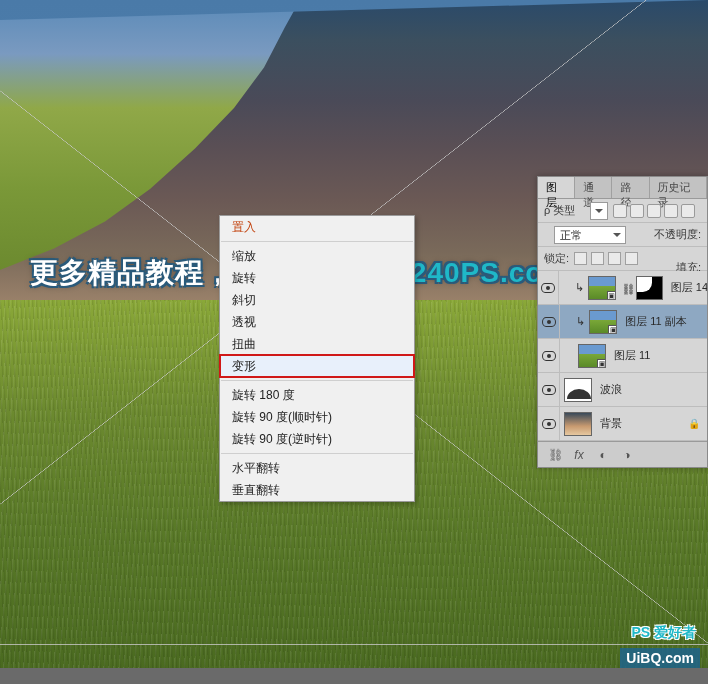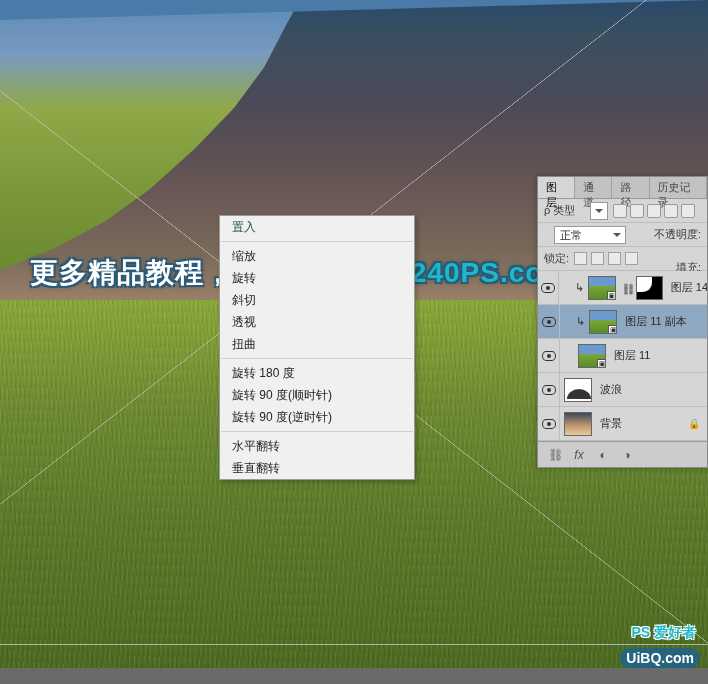--- a/index.html
+++ b/index.html
@@ -49,31 +49,31 @@
     text-shadow: 2px 2px 0 #2a5a7a, -2px -2px 0 #2a5a7a, 2px -2px 0 #2a5a7a, -2px 2px 0 #2a5a7a,
                  0 0 6px rgba(0,0,0,0.5);
   }
   .watermark-top .url { color: #1fb8c8; margin-left: 6px; }
   .watermark-ps {
     position: absolute; right: 12px; bottom: 42px; font-size: 14px; font-weight: 900;
     color: #1fb8c8; text-shadow: 1px 1px 0 #fff, -1px -1px 0 #fff, 1px -1px 0 #fff, -1px 1px 0 #fff;
   }
   .watermark-uibq {
     position: absolute; right: 8px; bottom: 16px; font-size: 14px; font-weight: 700;
-    color: #fff; background: rgba(30,100,140,0.85); padding: 2px 6px; border-radius: 10px;
+    color: #fff; background: rgba(30,100,140,0.85); padding: 2px 6px; border-radius: 0;
   }
 
   
   .context-menu {
     position: absolute; left: 219px; top: 215px; width: 196px;
     background: #f0f0f0; border: 1px solid #9a9a9a; box-shadow: 2px 2px 5px rgba(0,0,0,0.25);
     font-size: 12px; color: #222;
   }
   .cm-item { height: 22px; line-height: 22px; padding: 0 12px; white-space: nowrap; }
-  .cm-item.disabled { color: #14532d; }
+  .cm-item.disabled { color: #c2410c; }
   .cm-sep { height: 1px; background: #cfcfcf; margin: 3px 1px; }
   .cm-highlight { background: #e8f0fb; outline: 2px solid #d01818; outline-offset: -1px; }
 
   
   .panel {
     position: absolute; left: 537px; top: 176px; width: 171px; height: 292px;
     background: #d6d6d6; border: 1px solid #8a8a8a; box-shadow: 0 0 6px rgba(0,0,0,0.3);
     font-size: 11px; color: #2a2a2a;
   }
   .panel-tabs { display: flex; height: 22px; background: #c2c2c2; border-bottom: 1px solid #9a9a9a; }
@@ -130,20 +130,21 @@
 <div class="watermark-uibq" data-interactable="false">UiBQ.com</div>
 
 <div class="context-menu" data-interactable="false" id="ctxmenu">
     <div class="cm-item disabled" data-interactable="false">置入</div>
     <div class="cm-sep" data-interactable="false"></div>
     <div class="cm-item" data-interactable="true">缩放</div>
     <div class="cm-item" data-interactable="true">旋转</div>
     <div class="cm-item" data-interactable="true">斜切</div>
     <div class="cm-item" data-interactable="true">透视</div>
     <div class="cm-item" data-interactable="true">扭曲</div>
+    <div class="cm-item cm-highlight" data-interactable="true">变形</div>
     <div class="cm-sep" data-interactable="false"></div>
     <div class="cm-item" data-interactable="true">旋转 180 度</div>
     <div class="cm-item" data-interactable="true">旋转 90 度(顺时针)</div>
     <div class="cm-item" data-interactable="true">旋转 90 度(逆时针)</div>
     <div class="cm-sep" data-interactable="false"></div>
     <div class="cm-item" data-interactable="true">水平翻转</div>
     <div class="cm-item" data-interactable="true">垂直翻转</div>
   </div>
 
 <div class="panel" data-interactable="false">

